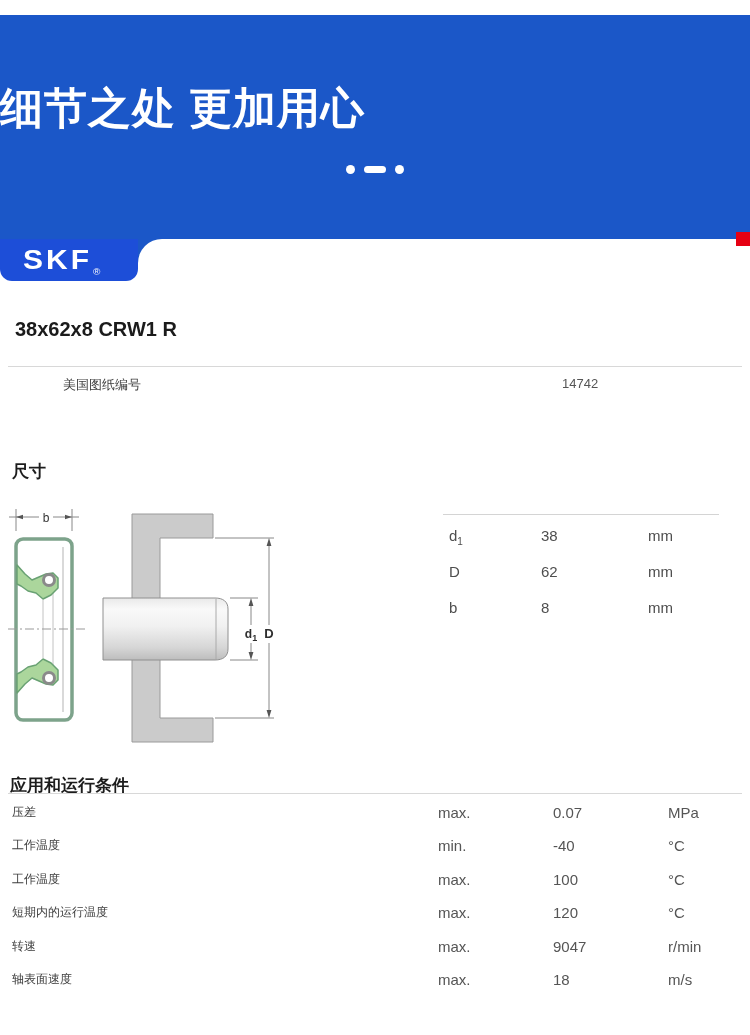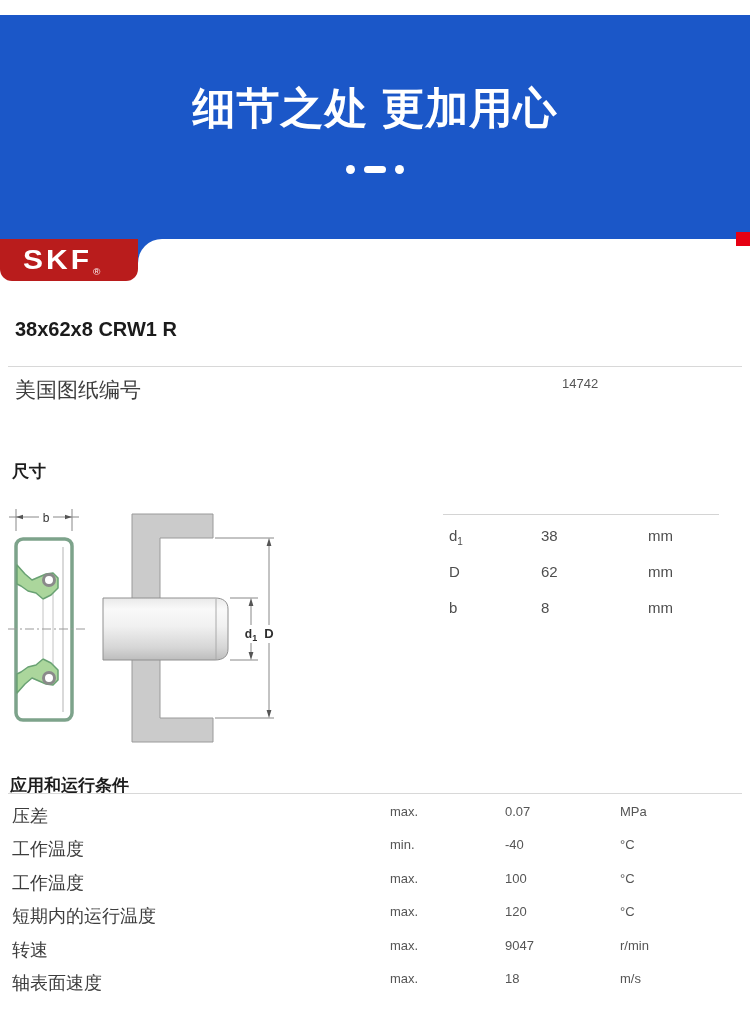--- a/index.html
+++ b/index.html
@@ -1,21 +1,21 @@
 <!DOCTYPE html>
 <html><head>
 <meta charset="utf-8">
 <style>
   html,body{margin:0;padding:0;background:#ffffff;}
   #page{position:relative;width:750px;height:1035px;background:#ffffff;overflow:hidden;
         font-family:"Liberation Sans","DejaVu Sans",sans-serif;}
 
   
   .banner{position:absolute;left:0;top:15px;width:750px;height:224px;}
-  .banner-title{position:absolute;left:0;top:72px;width:100%;text-align:center;
+  .banner-title{position:absolute;left:0;top:72px;width:100%;
                 color:#ffffff;font-size:43px;font-weight:700;line-height:1;letter-spacing:1px;}
   .deco{position:absolute;left:0;top:150px;width:100%;display:flex;justify-content:center;
         align-items:center;gap:9px;}
   .deco .dot{width:9px;height:9px;border-radius:50%;background:#ffffff;}
   .deco .dash{width:22px;height:7px;border-radius:3.5px;background:#ffffff;}
 
   
   .brand-tab{position:absolute;left:0;top:239px;width:138px;height:42px;
              border-radius:0 0 12px 12px;}
   .notch-blue{position:absolute;left:138px;top:239px;width:24px;height:24px;}
@@ -24,55 +24,55 @@
   .skf-logo{position:absolute;left:23px;top:5px;color:#ffffff;font-size:30px;
             font-weight:800;letter-spacing:3px;line-height:1;transform:scaleY(0.95);}
   .skf-reg{font-size:10px;font-weight:400;letter-spacing:0;vertical-align:-7px;margin-left:1px;}
   .red-sq{position:absolute;right:0;top:232px;width:14px;height:14px;}
 
   
   .product-title{position:absolute;left:15px;top:318px;font-size:20px;font-weight:700;color:#1b1b1b;}
   .divider{position:absolute;left:8px;width:734px;height:1px;background:#d8d8d8;}
   .spec-table{position:absolute;left:15px;top:368px;width:727px;}
   .spec-row{display:grid;grid-template-columns:547px 1fr;height:33.5px;align-items:start;padding-top:8px;box-sizing:border-box;}
-  .spec-label{font-size:21px;color:#3d3d3d;}
+  .spec-label{font-size:13px;color:#3d3d3d;margin-left:48px;}
   .spec-value{font-size:13px;color:#555555;}
 
   
   .section-heading{position:absolute;font-size:17px;font-weight:700;color:#1c1c1c;}
   .drawing{position:absolute;left:8px;top:505px;}
   .dims-table{position:absolute;left:443px;top:514px;width:276px;border-top:1px solid #d4d4d4;}
   .dims-row{display:grid;grid-template-columns:92px 107px 1fr;height:36px;align-items:start;
             padding:12px 0 0 6px;box-sizing:border-box;font-size:15px;color:#4e4e4e;}
   .dims-row sub{font-size:10px;}
 
   
   .cond-table{position:absolute;left:12px;top:795px;width:730px;}
   .cond-row{display:grid;grid-template-columns:378px 115px 115px 1fr;height:33.4px;
             align-items:start;padding-top:9px;box-sizing:border-box;}
-  .cond-label{font-size:18px;color:#3d3d3d;}
-  .cond-cell{font-size:13px;color:#555555;}
+  .cond-label{font-size:12px;color:#3d3d3d;}
+  .cond-cell{font-size:15px;color:#555555;margin-left:48px;}
 
   svg text{font-family:"Liberation Sans","DejaVu Sans",sans-serif;}
 </style>
 </head>
 <body>
 
 <div id="page">
 
   <div class="banner" style="background:#1b57c8;">
     <div class="banner-title">细节之处 更加用心</div>
     <div class="deco">
       <span class="dot"></span>
       <span class="dash"></span>
       <span class="dot"></span>
     </div>
   </div>
 
-  <div class="brand-tab" style="background:#b91c1c;">
+  <div class="brand-tab" style="background:#1d4ed8;">
     <div class="skf-logo"><span>SKF</span><span class="skf-reg">®</span></div>
   </div>
   <div class="notch-blue" style="background:#1b57c8;"></div>
   <div class="notch-white"></div>
   <div class="red-sq" style="background:#e60013;"></div>
 
   <div class="product-title">38x62x8 CRW1 R</div>
 
   <div class="divider" style="top:366px;"></div>
   <div class="spec-table">

